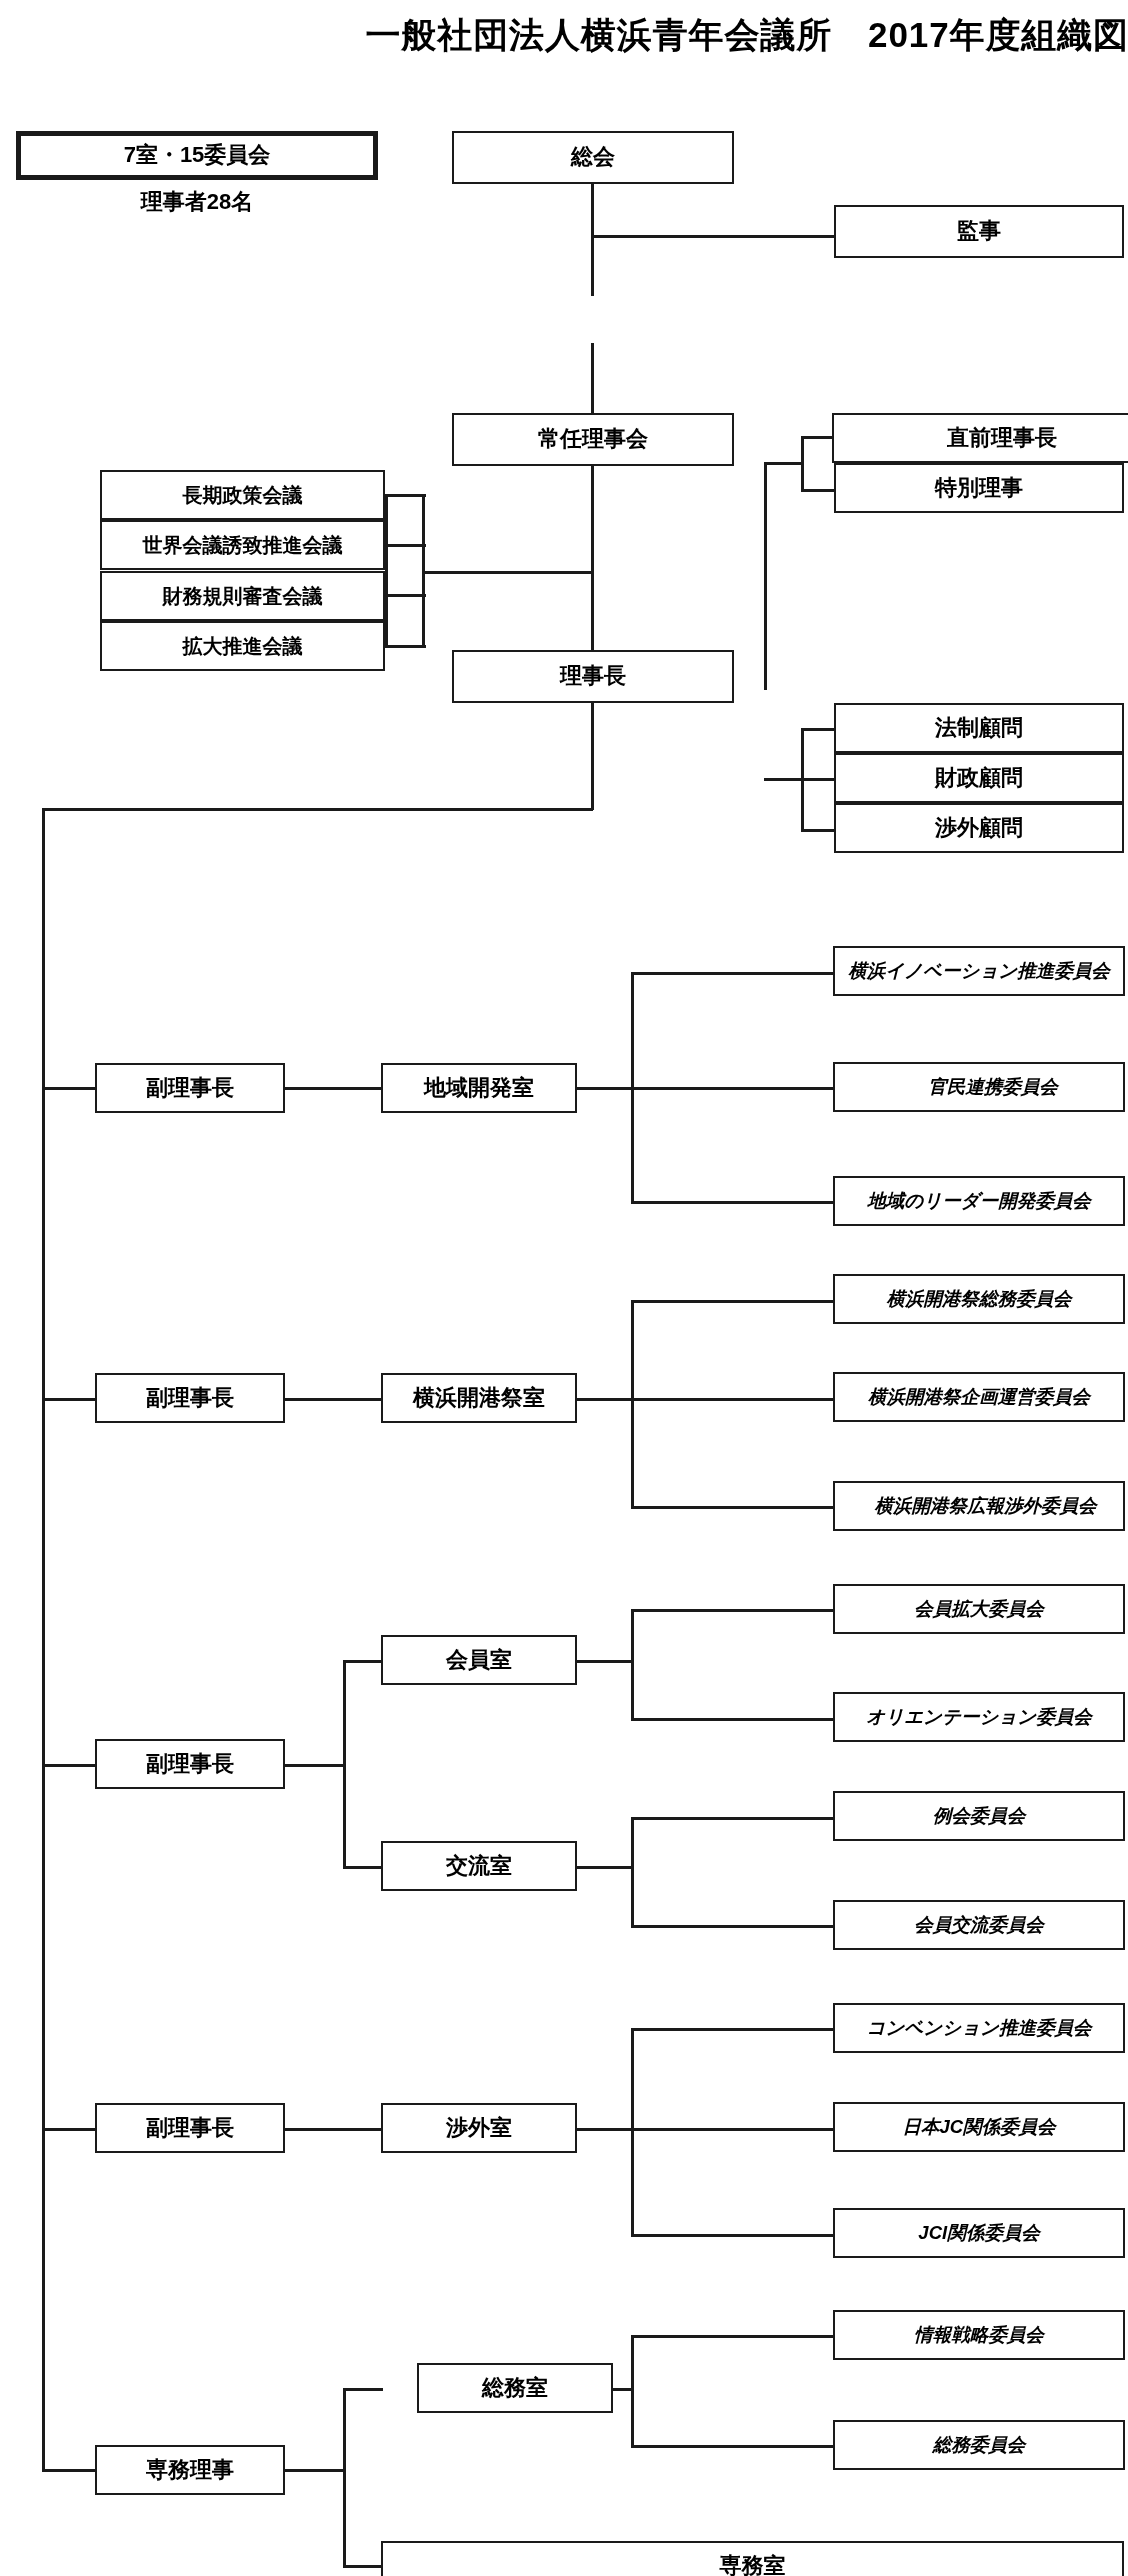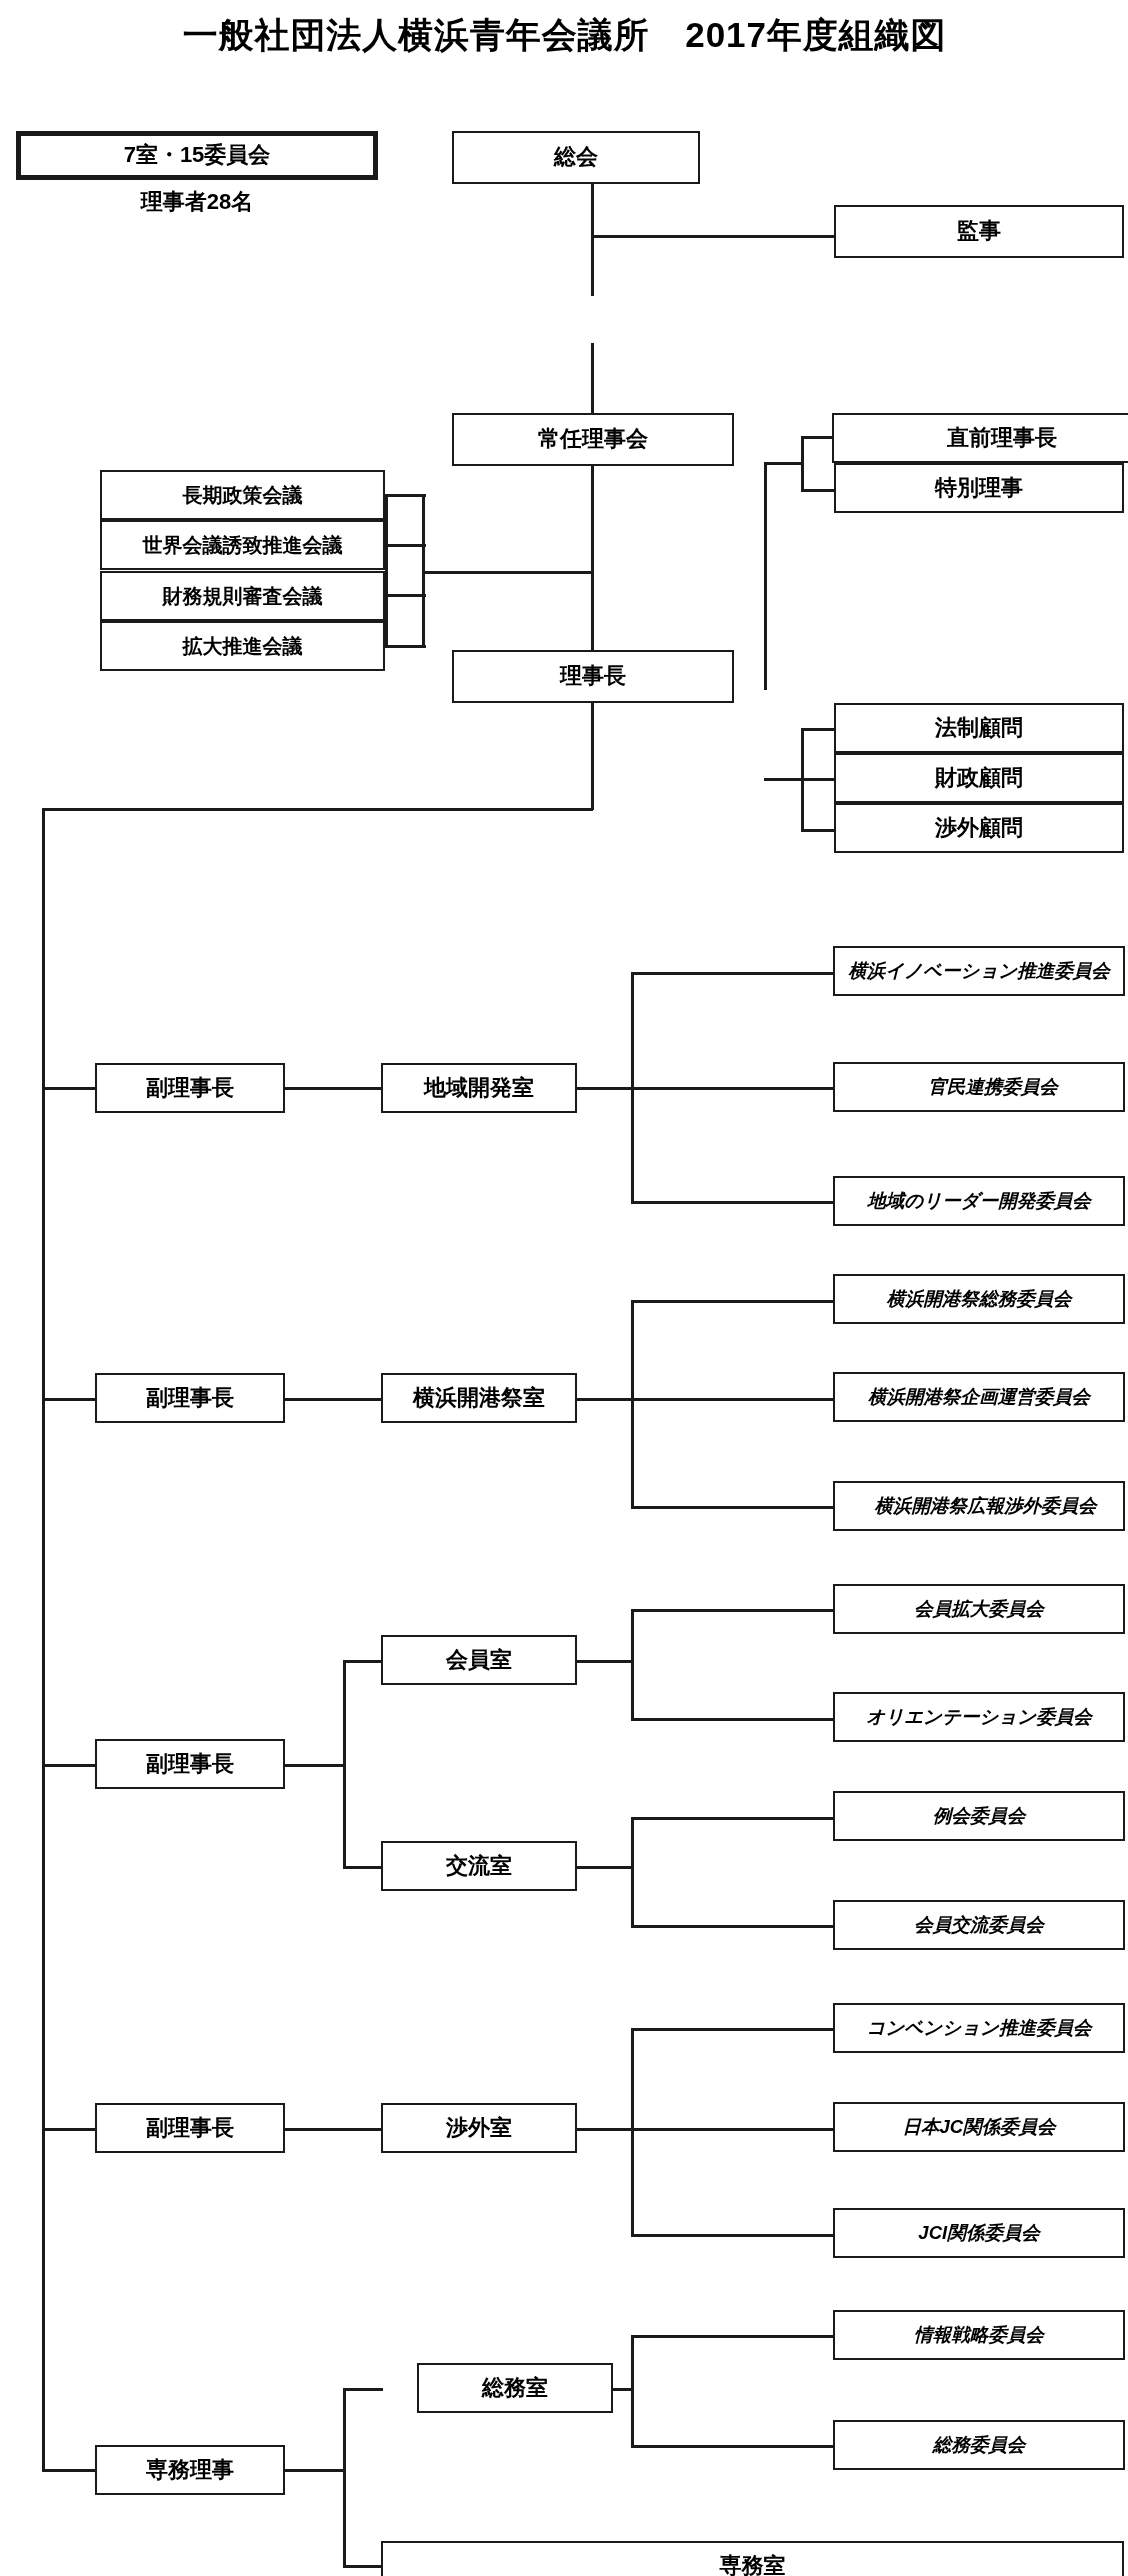--- a/index.html
+++ b/index.html
@@ -14,21 +14,21 @@
     width:1129px;
     height:2576px;
     background:#fff;
     overflow:hidden;
   }
   
   .title{
     position:absolute;
     left:0; top:12.3px;
     width:1129px;
-    text-align:center;
+    text-align:right;
     font-size:35px;
     font-weight:bold;
     letter-spacing:0.9px;
     white-space:nowrap;
   }
   
   .box{
     position:absolute;
     box-sizing:border-box;
     border:2.6px solid #1a1a1a;
@@ -68,21 +68,21 @@
 
 <div id="root">
 
   <div class="title">一般社団法人横浜青年会議所　2017年度組織図</div>
 
   <div class="box thick" style="left:16px; top:131px; width:362px; height:49px;">
     <span>7室・15委員会</span>
   </div>
   <div class="plain" style="left:16px; top:187px; width:362px;">理事者28名</div>
 
-  <div class="box" style="left:452px; top:131px; width:248px; height:53px;">
+  <div class="box" style="left:452px; top:131px; width:282px; height:53px;">
     <span>総会</span>
   </div>
 
   <div class="ln v" style="left:591px; top:181px; height:115px;"></div>
 
   <div class="ln h" style="left:591px; top:235px; width:245px;"></div>
 
   <div class="box" style="left:834px; top:205px; width:290px; height:53px;">
     <span>監事</span>
   </div>

